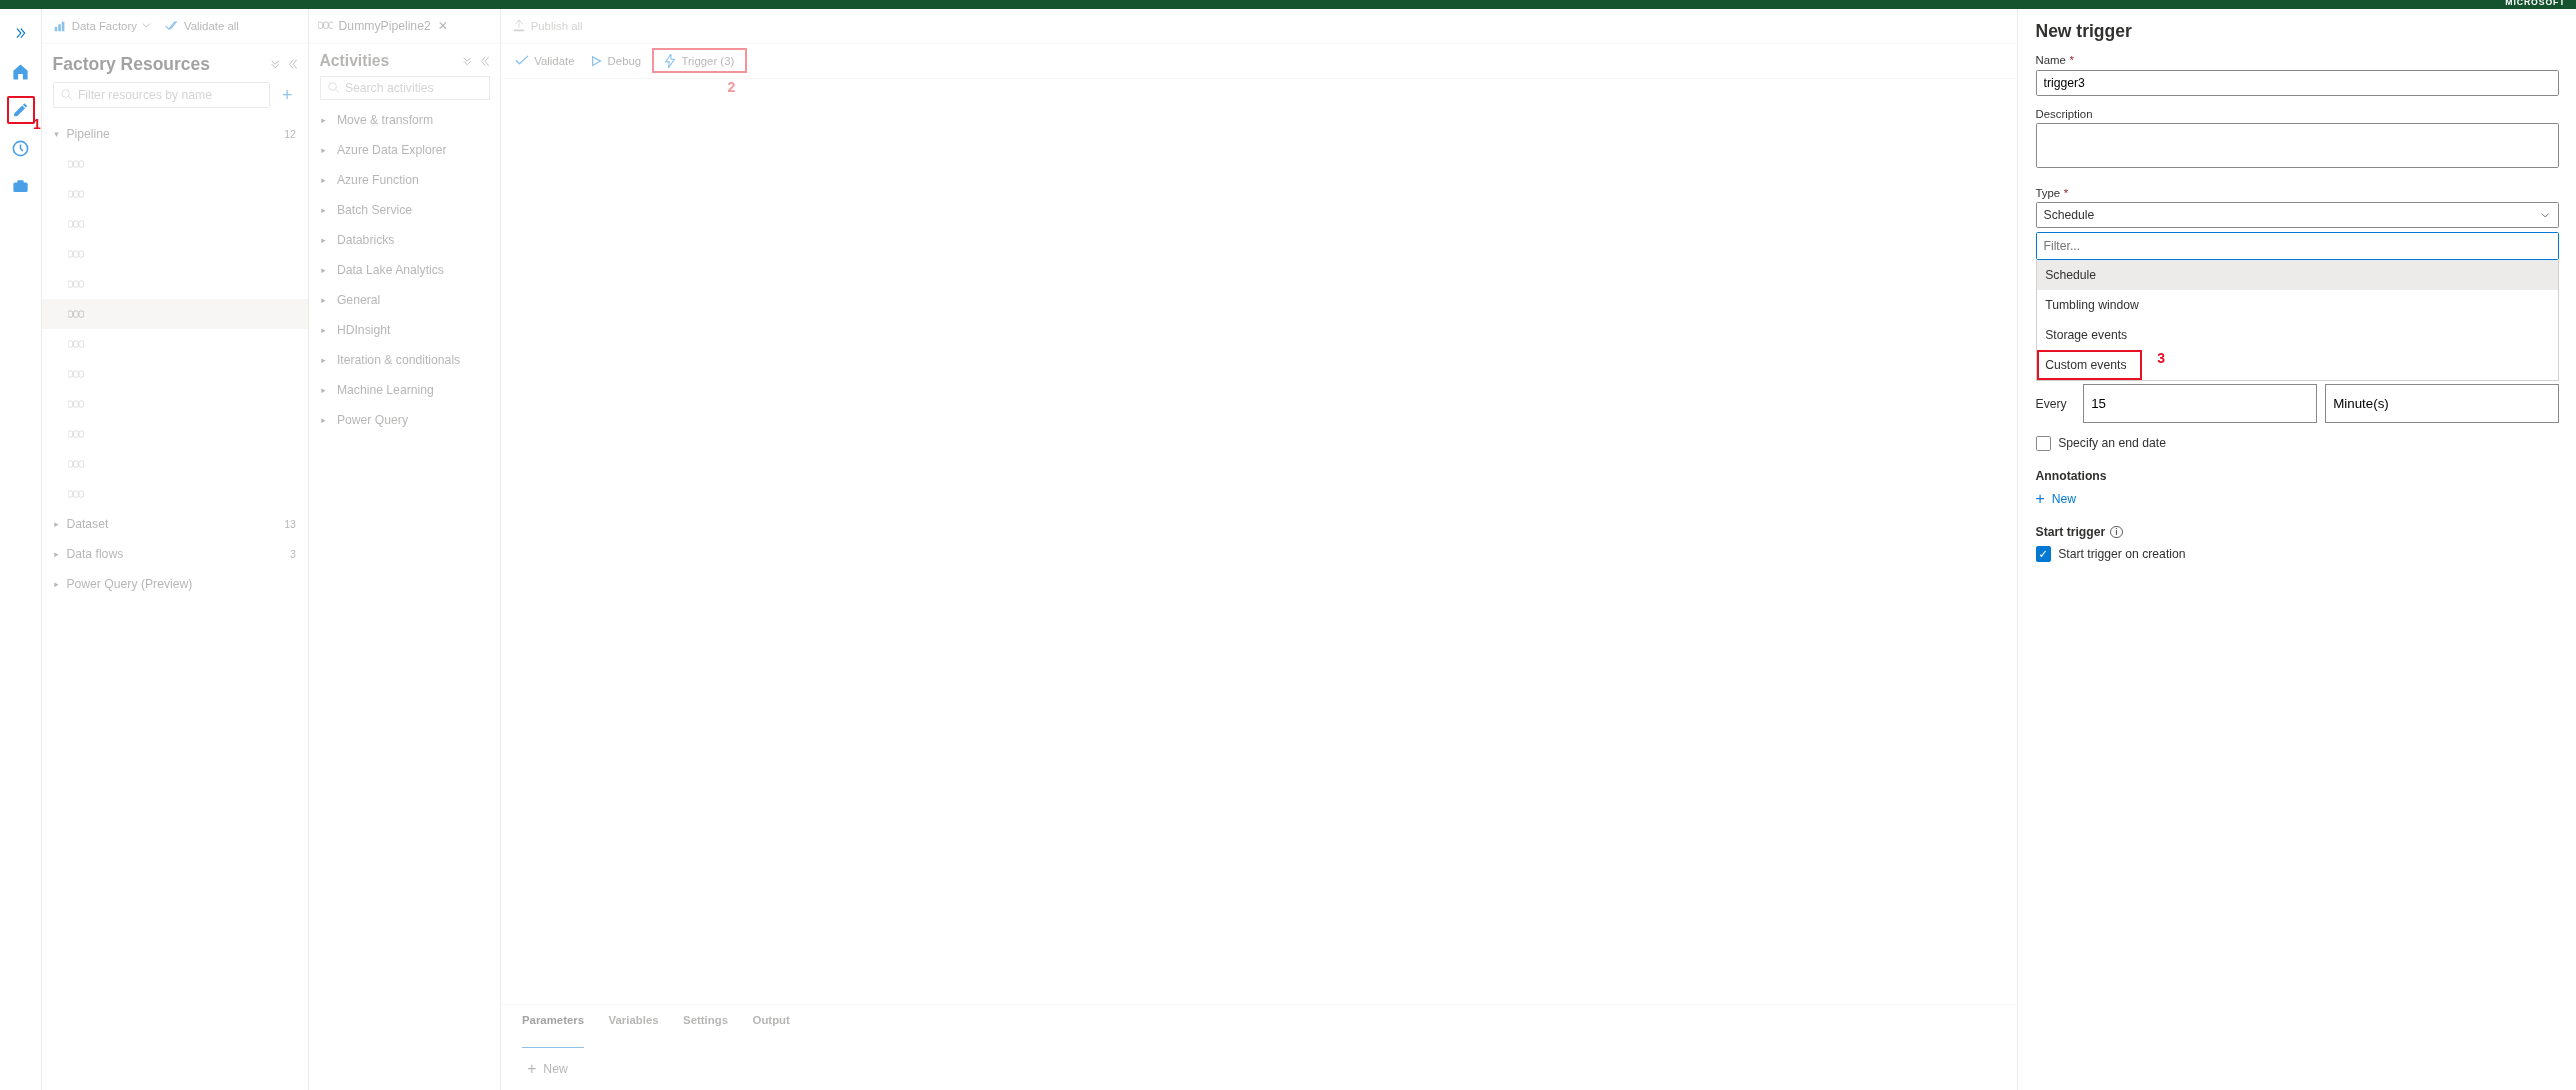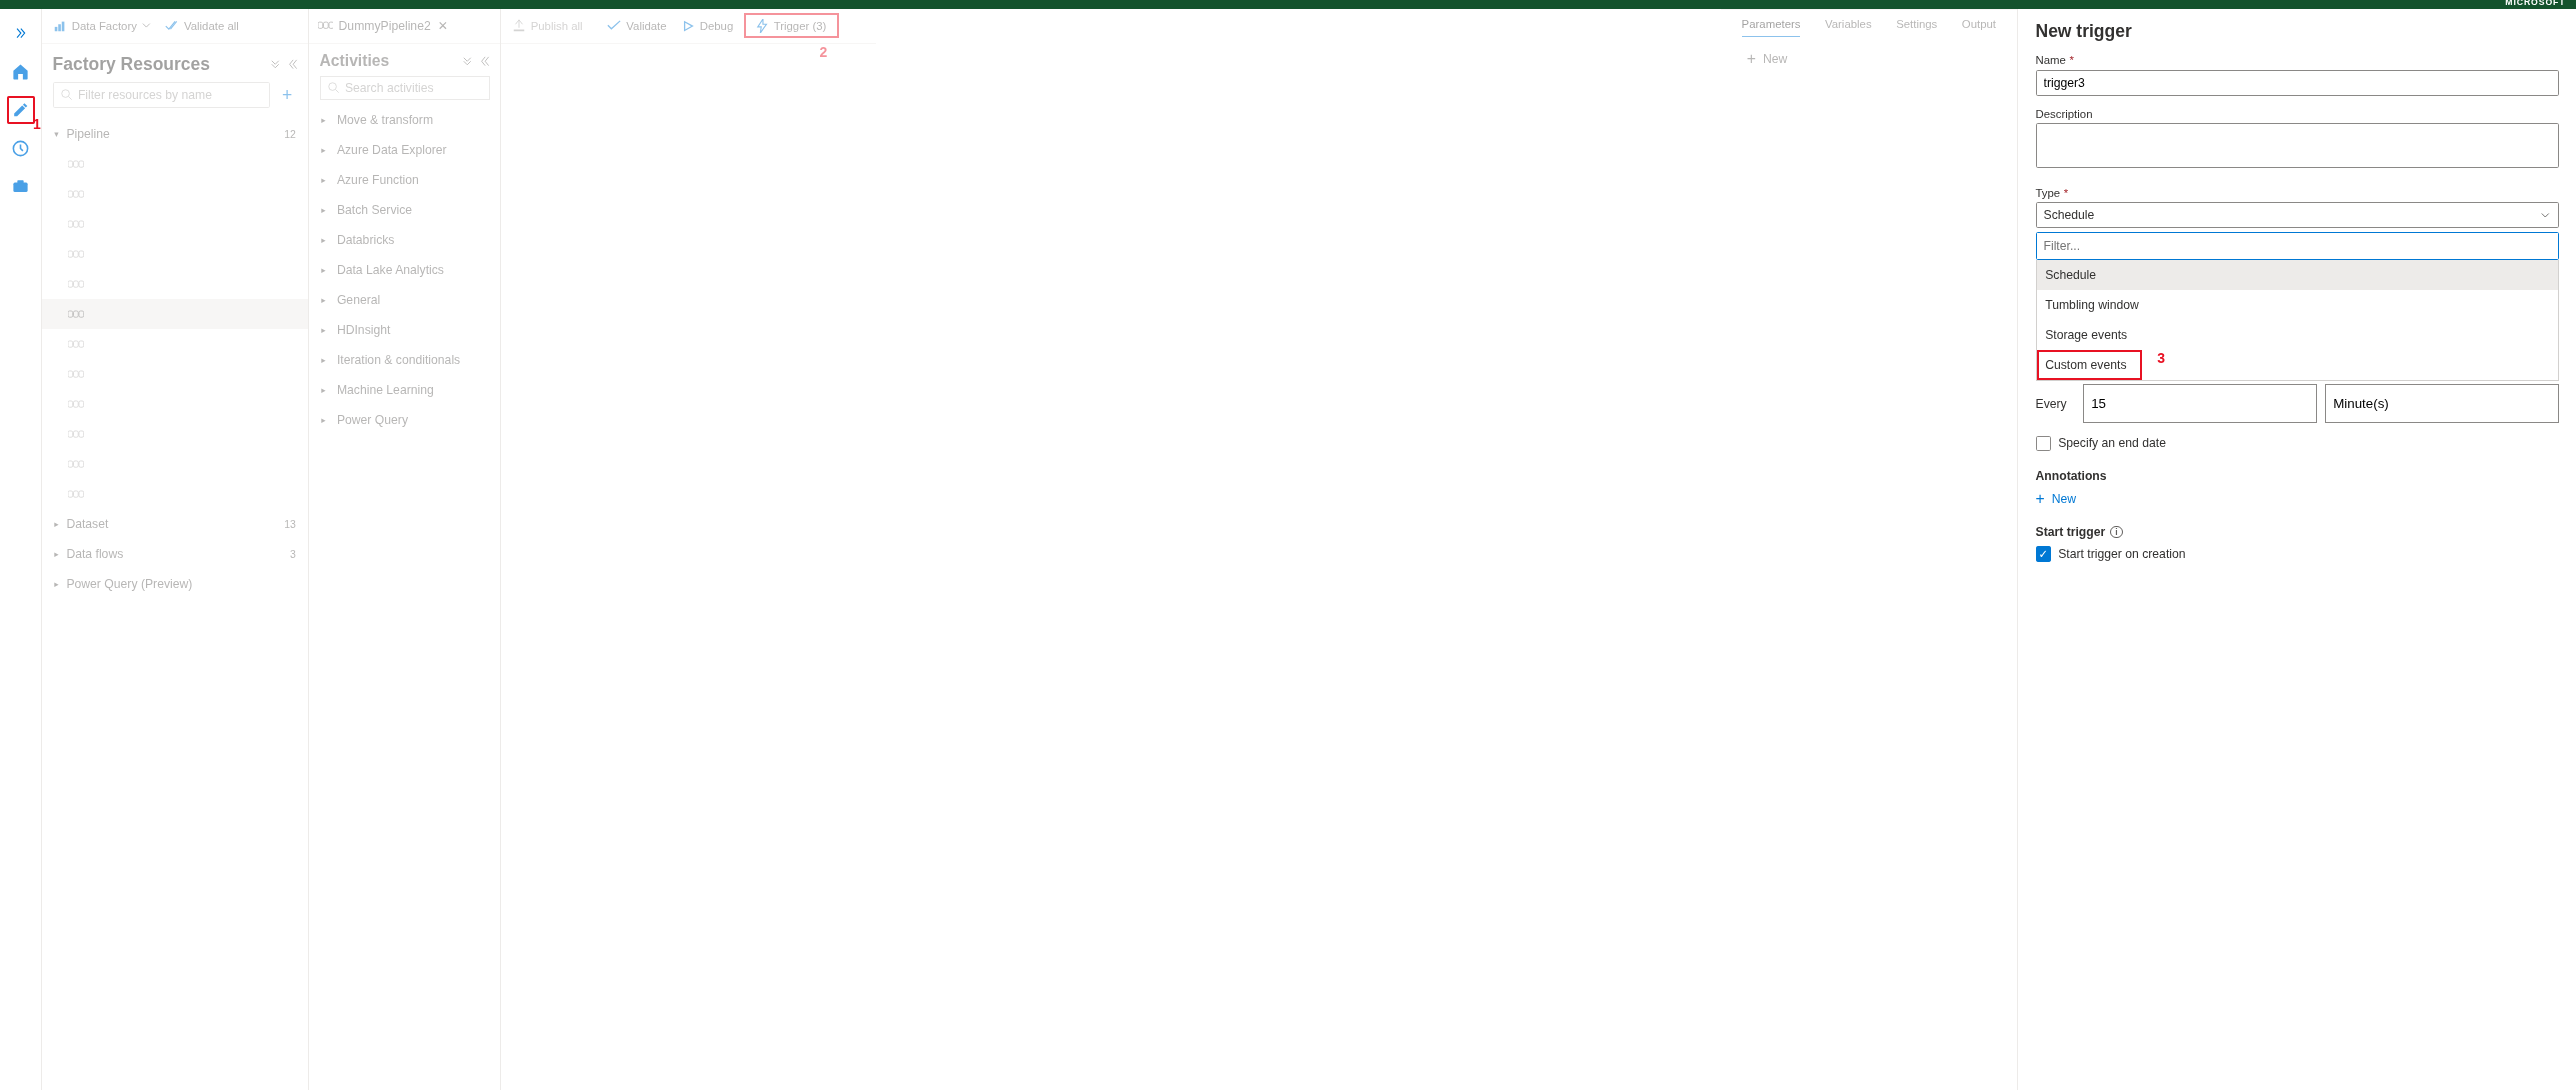--- a/index.html
+++ b/index.html
@@ -42,30 +42,30 @@
   .tab-strip .tab { display:flex; align-items:center; gap:5.2px; }
   .tab-strip .close { cursor:pointer; color:#605e5c;}
   .acts-head { display:flex; align-items:center; justify-content:space-between; padding:8.7px 10.5px 5.2px 10.5px;}
   .acts-head h3 { font-size:15.7px; font-weight:600; color:#605e5c;}
   .acts-head .icons { display:flex; gap:7px; color:#605e5c;}
   .act-search { margin:0 10.5px 5.2px 10.5px; display:flex; align-items:center; border:0.9px solid #d2d0ce; border-radius:0; height:24.5px; padding:0 7px; color:#a19f9d; gap:5.2px;}
   .act-list { flex:1; overflow:auto;}
   .act-item { display:flex; align-items:center; gap:7px; height:30px; padding:0 12.2px; color:#605e5c; cursor:pointer;}
 
   
-  .canvas-col { flex:1; background:#fff; display:flex; flex-direction:row; min-width:0; position:relative;}
+  .canvas-col { flex:1; background:#fff; display:flex; flex-direction:column; min-width:0; position:relative;}
   .canvas-col .scrim { position:absolute; inset:0; background:rgba(255,255,255,0.55); pointer-events:none;}
   .canvas-toolbar { height:35px; border-bottom:0.9px solid #edebe9; display:flex; align-items:center; gap:15.7px; padding:0 14px; color:#605e5c; font-size:11.4px;}
   .canvas-toolbar .cbtn { display:flex; align-items:center; gap:5.2px; cursor:pointer;}
   .canvas-toolbar .trigger-box { border:2.6px solid #e81123; padding:3.5px 10.5px; margin-left:-5.2px;}
   .trigger-callout { position:relative; top:26px; left:-35px; color:#e81123; font-weight:bold; font-size:14px;}
   .canvas-body { flex:1;}
   .bottom-tabs { border-top:0.9px solid #edebe9; padding:8.7px 21px 0 21px;}
   .btab-row { display:flex; gap:24.5px; font-size:11.4px; color:#605e5c;}
-  .btab { padding-bottom:6px; cursor:pointer;}
+  .btab { padding-bottom:21px; cursor:pointer;font-weight:bold;}
   .btab.active { color:#323130; border-bottom:1.7px solid #0078d4;}
   .btab-add { display:flex; align-items:center; gap:7px; color:#605e5c; padding:12.2px 5.2px;}
 
   
   .panel { width:559px; background:#fff; border-left:0.9px solid #edebe9; padding:12.2px 17.5px 17.5px 17.5px; overflow:auto; position:relative; z-index:5;}
   .panel h1 { font-size:17.5px; font-weight:600; margin-bottom:12.2px;}
   .field-lbl { font-size:11.4px; color:#323130; margin-bottom:3.5px; display:flex; align-items:center; gap:3.5px;}
   .req { color:#a4262c;}
   .txt-input { width:100%; border:0.9px solid #8a8886; border-radius:1.7px; height:26px; padding:0 7px; font-size:12.2px; margin-bottom:12.2px;}
   .txt-area { width:100%; border:0.9px solid #8a8886; border-radius:1.7px; height:45px; padding:5.2px 7px; font-size:12.2px; margin-bottom:15.7px; resize:none;}

